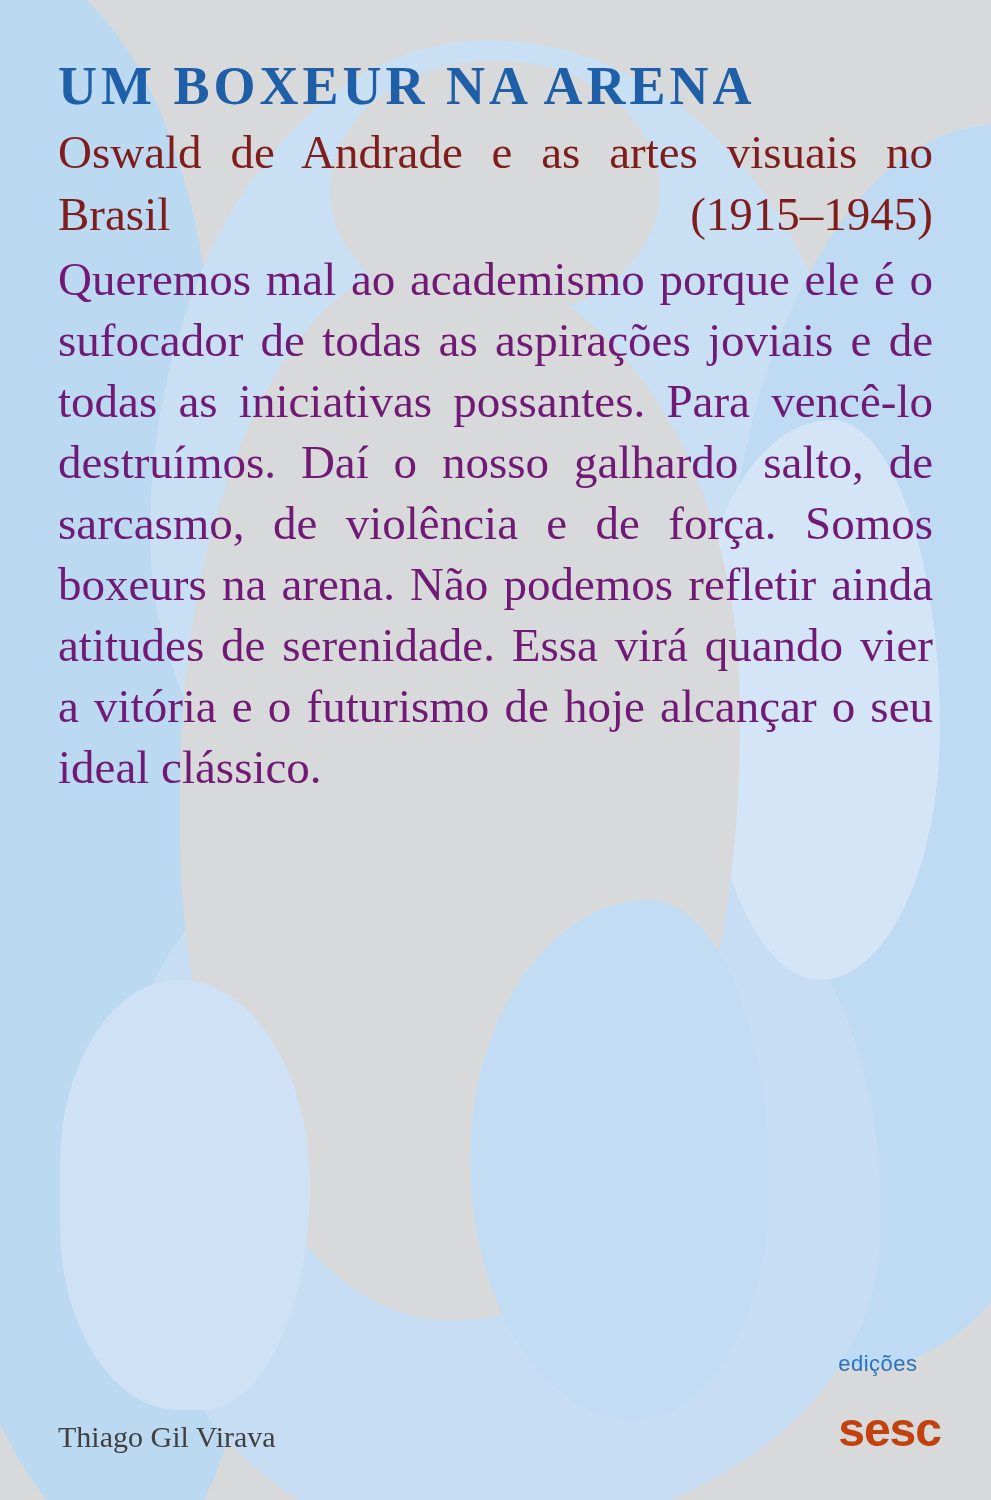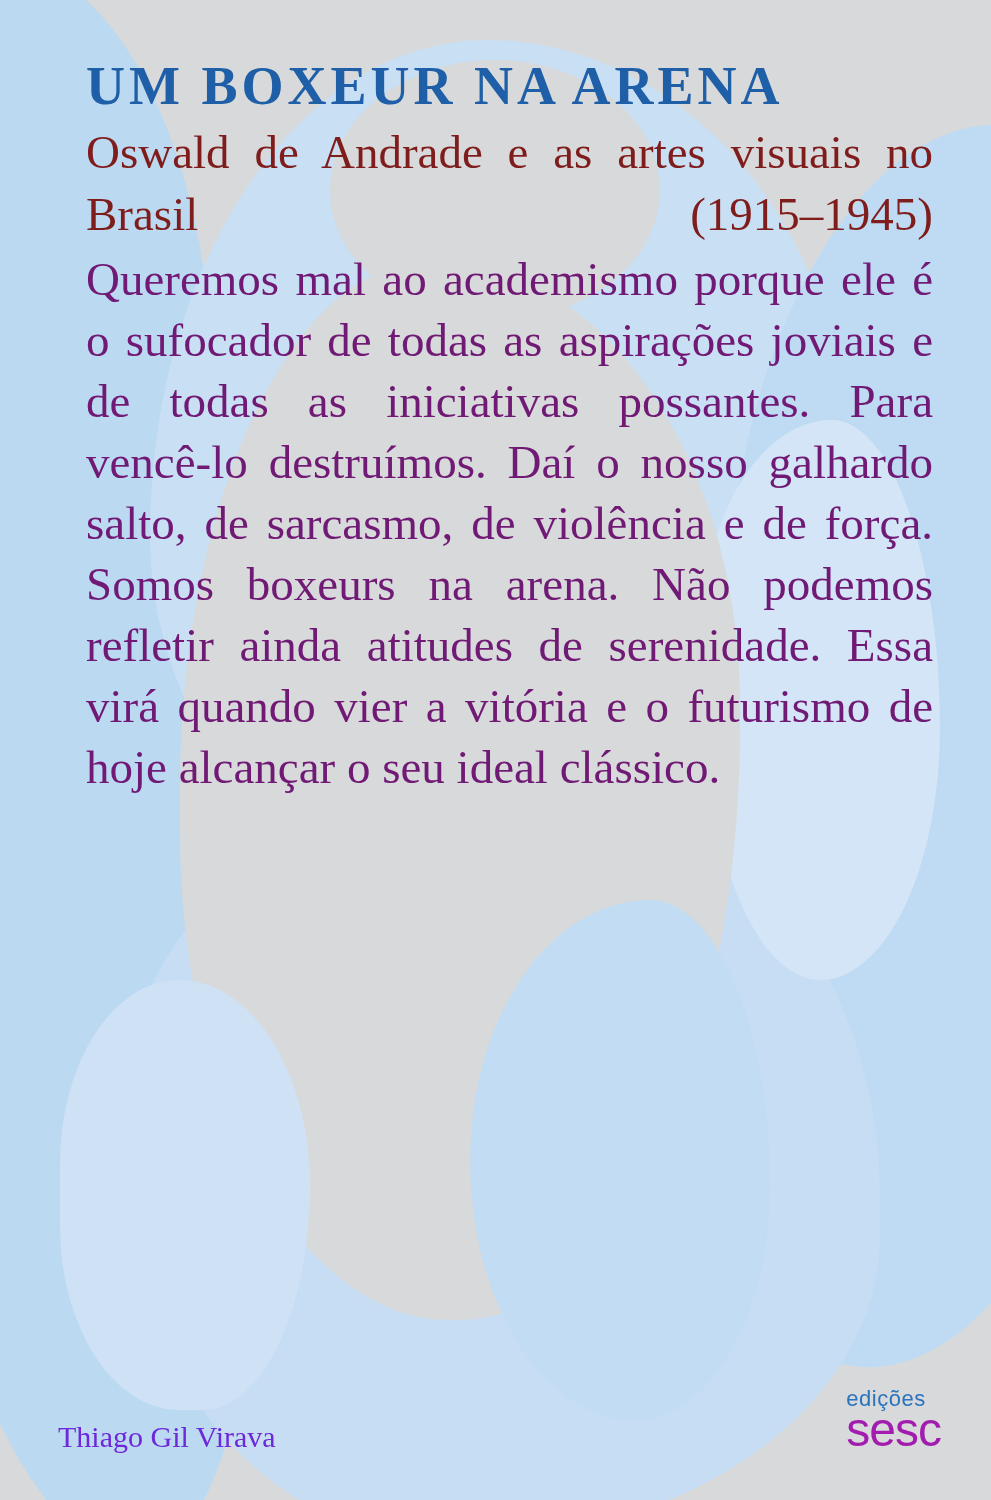--- a/index.html
+++ b/index.html
@@ -88,21 +88,20 @@
     background: #d8d9da;
   }
 
   
   .content {
     position: relative;
     z-index: 5;
     padding: 56px 58px 0 58px;
     box-sizing: border-box;
     height: 100%;
-    margin-left: 28px;
   }
 
   .main-title {
     color: #1f5fa8;
     font-family: "Liberation Serif", serif;
     font-weight: bold;
     font-size: 54px;
     letter-spacing: 4px;
     line-height: 1.12;
     margin: 0 0 6px 0;
@@ -125,21 +124,21 @@
     line-height: 1.3;
     margin: 0;
     text-align: justify;
     font-family: "Liberation Serif", serif;
   }
 
   .author {
     position: absolute;
     left: 58px;
     bottom: 46px;
-    color: #6d28d9;
+    color: #404040;
     font-size: 30px;
     font-family: "Liberation Serif", serif;
     z-index: 6;
   }
 
   .logo {
     position: absolute;
     right: 50px;
     bottom: 46px;
     text-align: left;
@@ -148,26 +147,27 @@
   }
   .logo-top {
     color: #2a73bd;
     font-size: 22px;
     font-family: "Liberation Sans", sans-serif;
     letter-spacing: 0.5px;
     display: block;
     margin-bottom: -4px;
   }
   .logo-main {
-    color: #a21caf;
+    color: #c2410c;
     font-size: 48px;
     font-family: "Liberation Sans", sans-serif;
-    font-weight: normal;
+    font-weight: bold;
     letter-spacing: -1px;
     display: block;
+    margin-top: 35px;
   }
 </style>
 </head>
 <body>
 
 <div id="cover">
 
   <div class="bg-layer">
     <div class="blob b1"></div>
     <div class="blob b2"></div>

